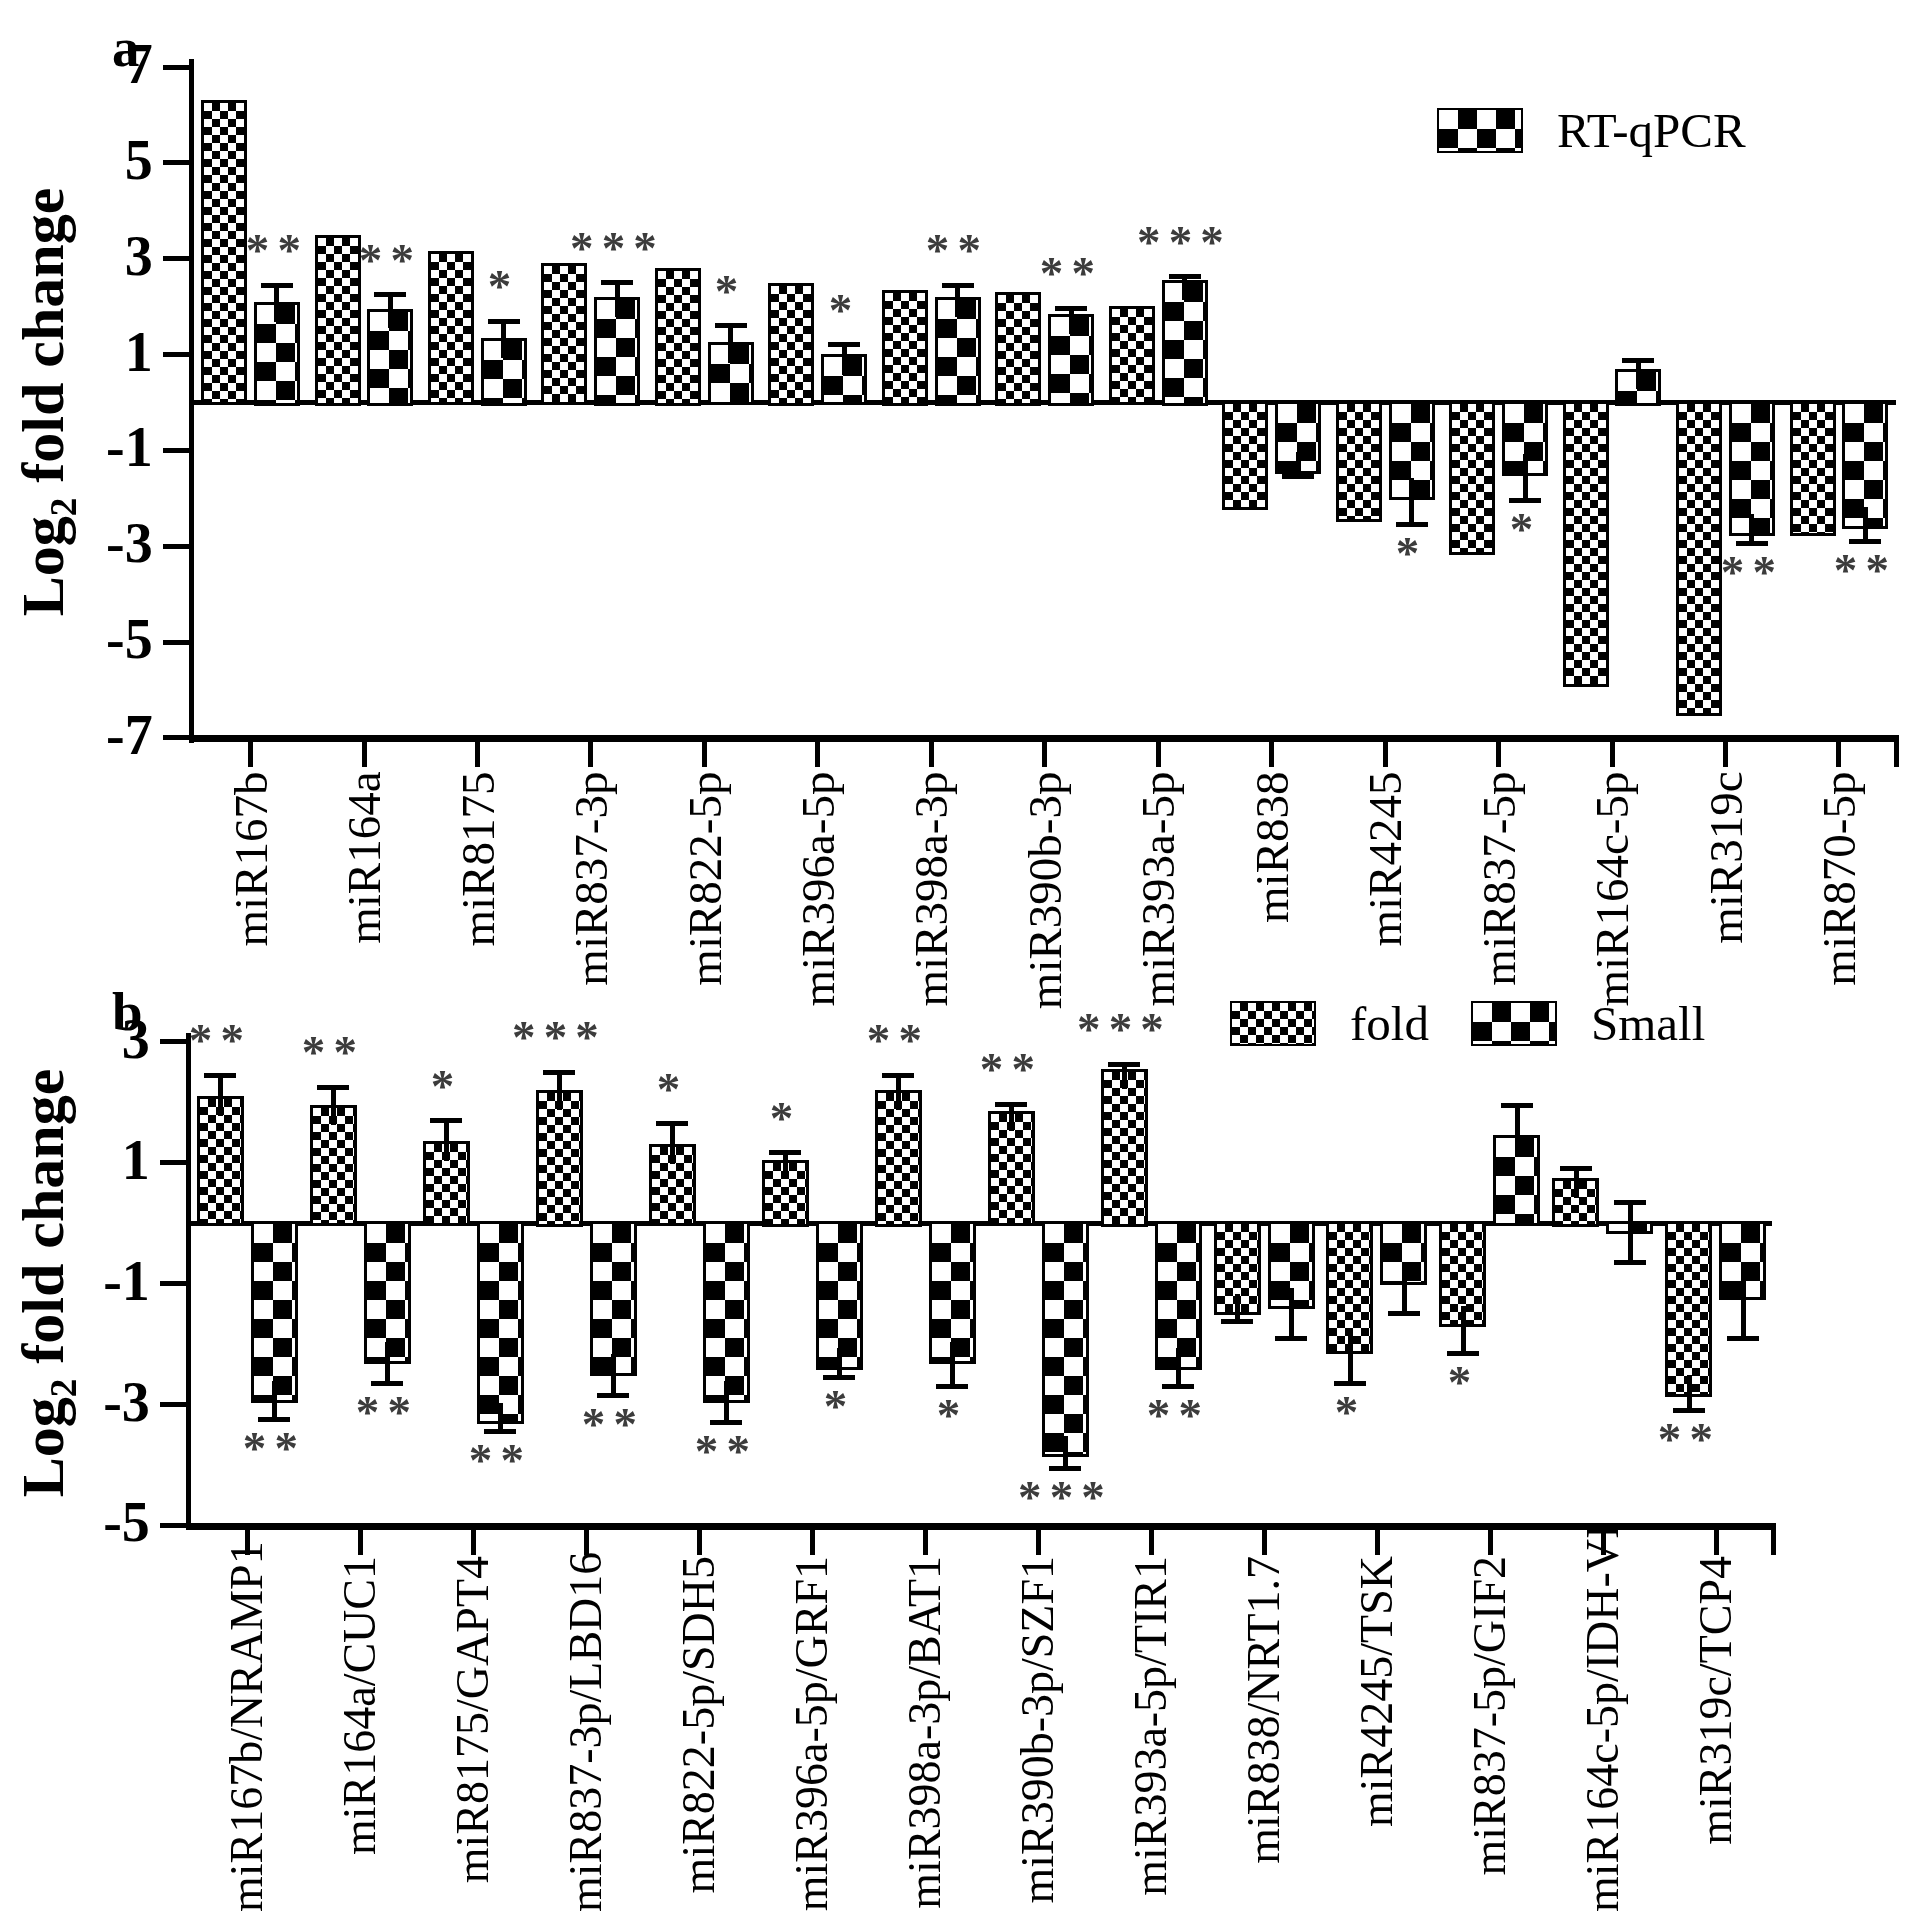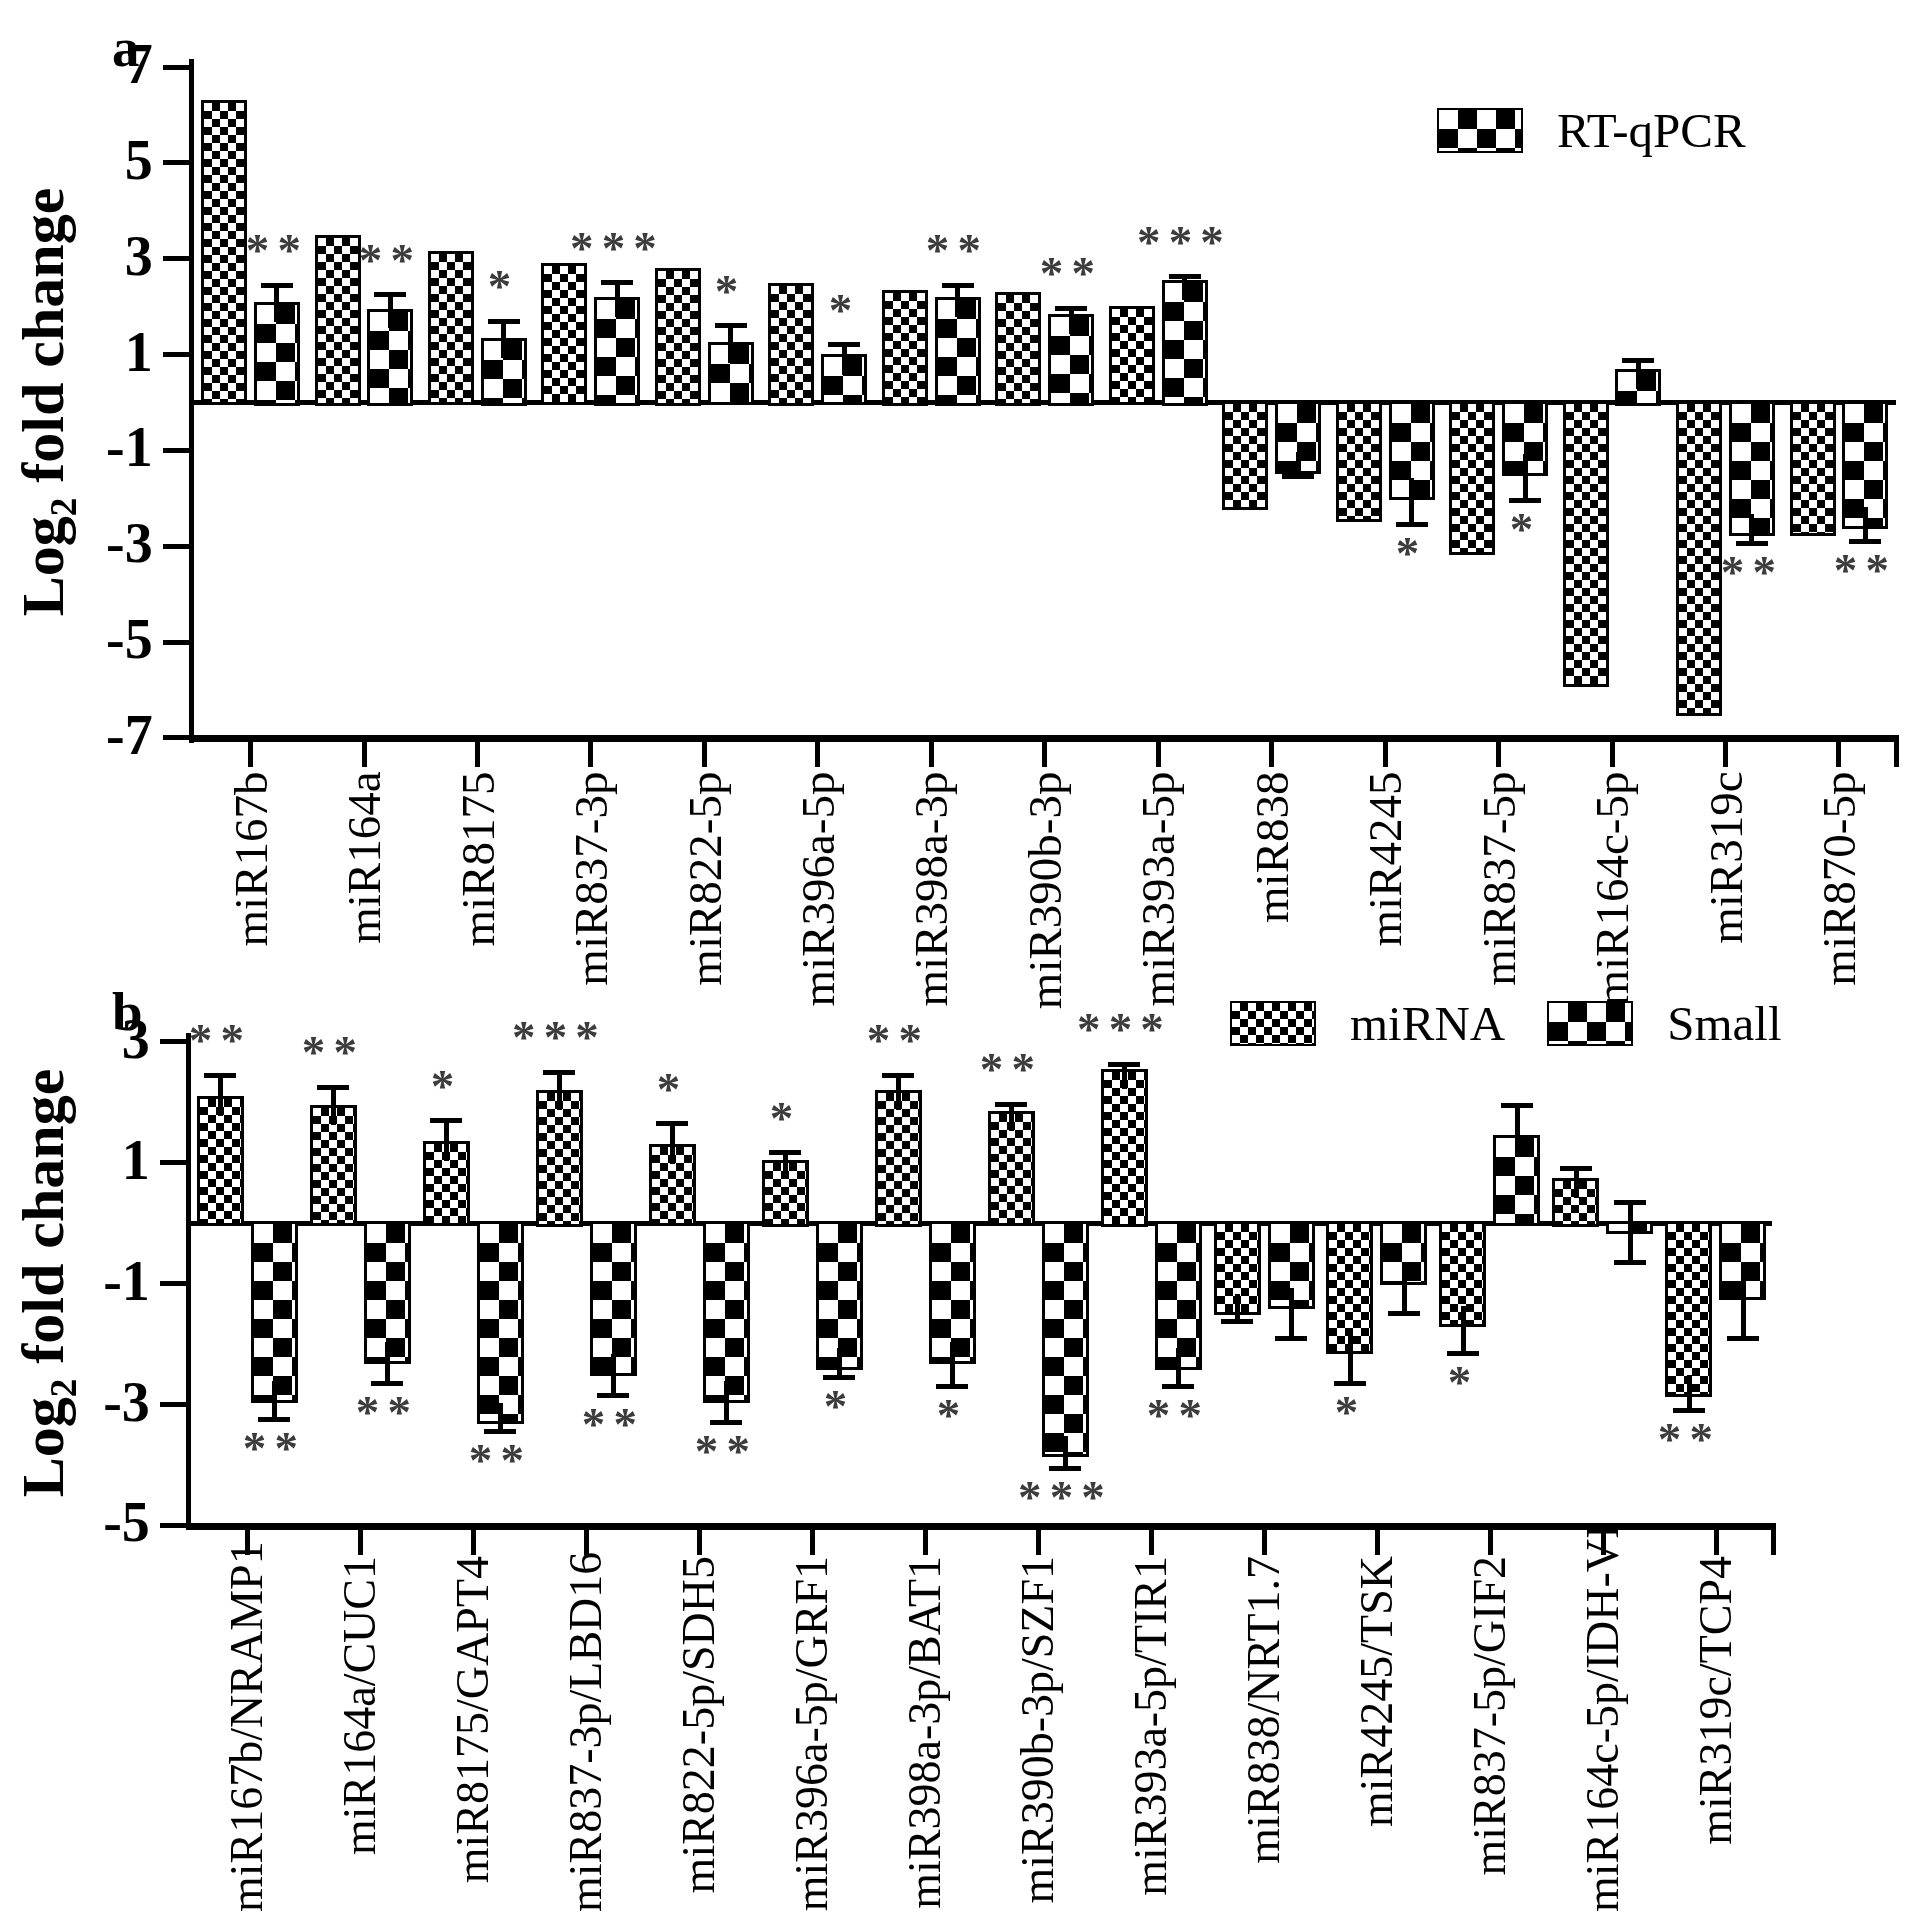--- a/index.html
+++ b/index.html
@@ -307,21 +307,21 @@
       <div class="wh" style="left: 1628px; top: 1202px; width: 4.7px; height: 60px;"></div>
       <div class="wh" style="left: 1614px; top: 1200px; width: 32px; height: 4.7px;"></div>
       <div class="wh" style="left: 1614px; top: 1260px; width: 32px; height: 4.7px;"></div>
       <div class="bar p-coarse" style="left: 1719px; top: 1221px; width: 47px; height: 79px;"></div>
       <div class="wh" style="left: 1741px; top: 1279px; width: 4.7px; height: 59px;"></div>
       <div class="wh" style="left: 1727px; top: 1336px; width: 32px; height: 4.7px;"></div>
       <div class="ytitle" style="left: -339px; top: 1248px; width: 763px; height: 70px;"><span>Log</span><sub>2</sub><span> fold change</span></div>
       <div class="legend " style="left: 1230px; top: 999px;">
         <div class="legend-item" style="position: static;">
           <div class="swatch p-fine" style="position: static;"></div>
-          <div class="legend-label" style="position: static;">miRNA</div>
+          <div class="legend-label" style="position: static;">fold</div>
         </div>
         <div class="legend-item" style="position: static;">
           <div class="swatch p-coarse" style="position: static;"></div>
           <div class="legend-label" style="position: static;">Small</div>
         </div>
       </div>
     </div>
 </div>
 
 

